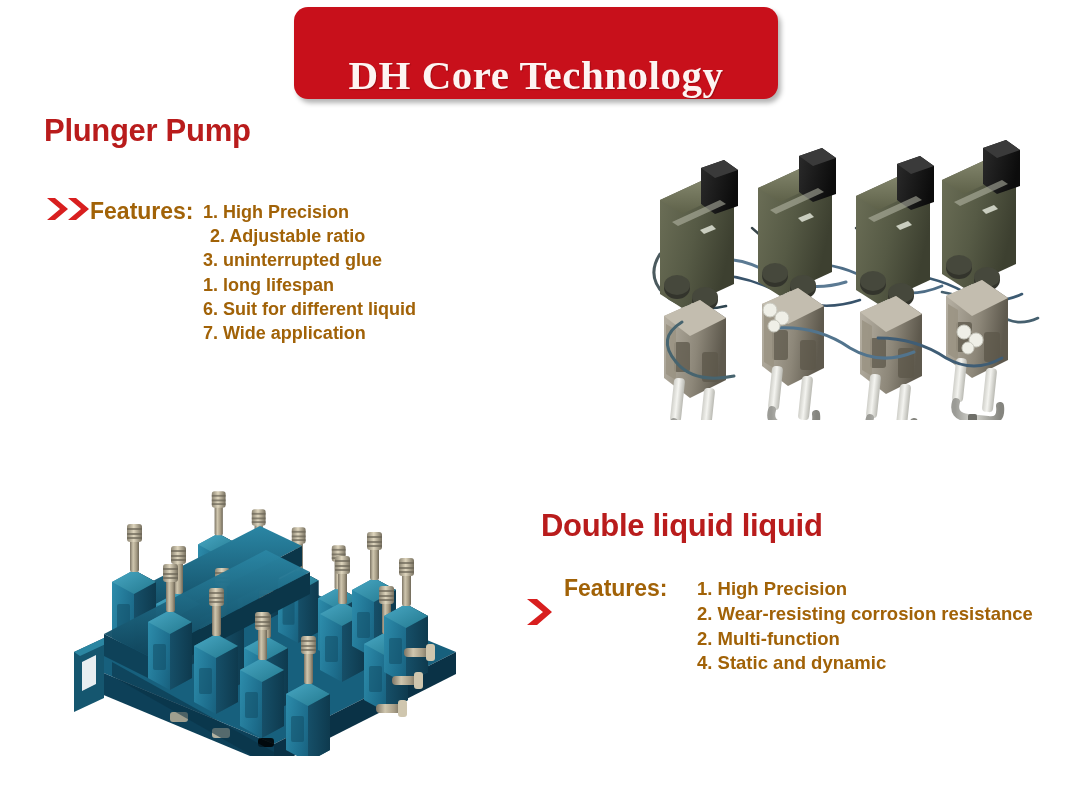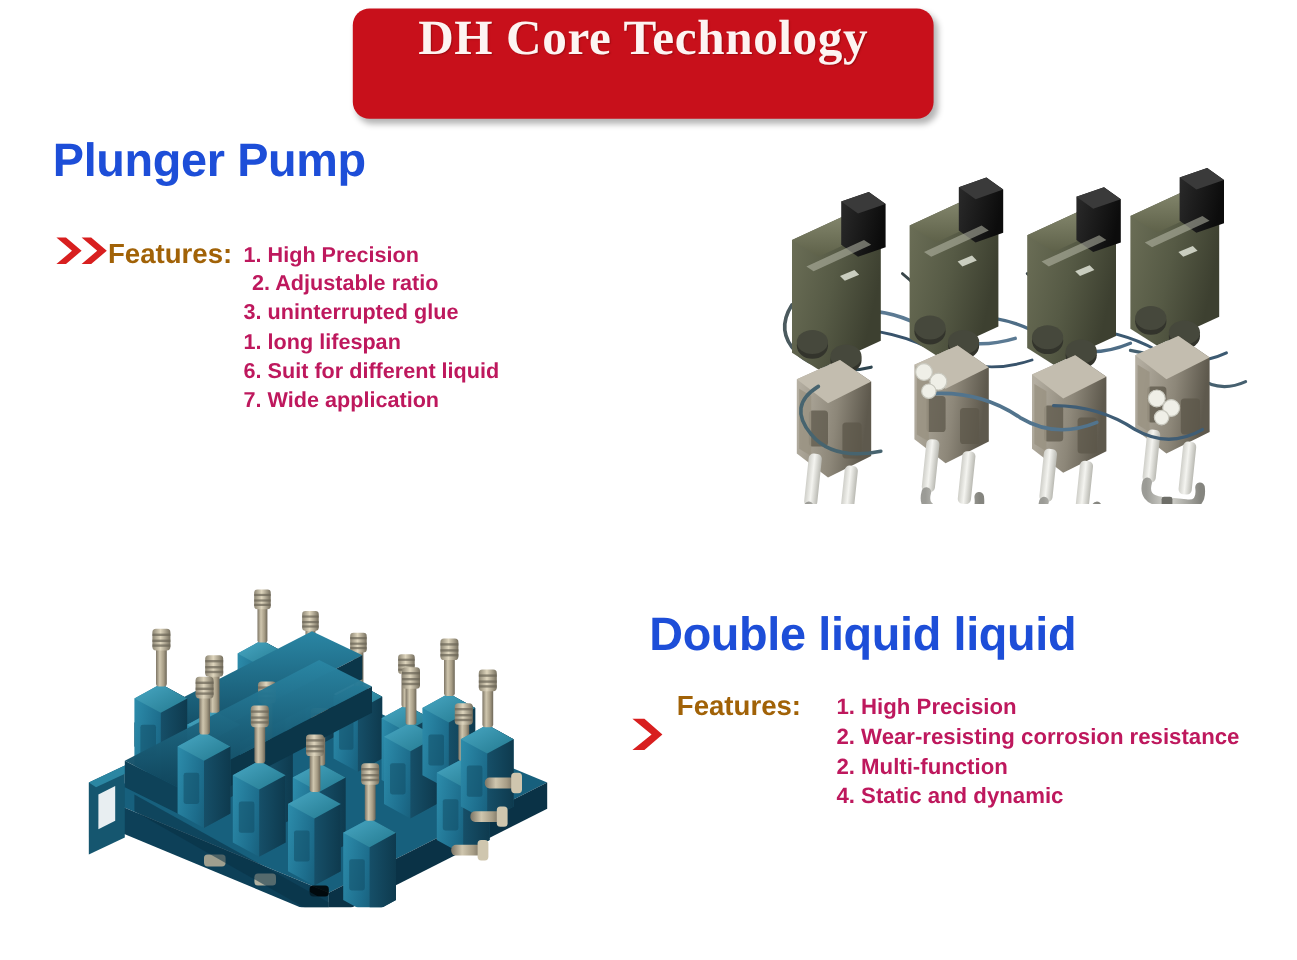--- a/index.html
+++ b/index.html
@@ -22,40 +22,40 @@
   .title-banner {
     position: absolute;
     left: 294px;
     top: 7px;
     width: 484px;
     height: 92px;
     background: #c8101b;
     border-radius: 14px;
     box-shadow: 3px 4px 5px rgba(0,0,0,0.30);
     display: flex;
-    align-items: flex-start;
+    align-items: flex-end;
     justify-content: center;
   }
   .title-banner-text {
     font-family: "Liberation Serif", serif;
     font-weight: bold;
     font-size: 41px;
     color: #fdf4f2;
     letter-spacing: 0.5px;
     white-space: nowrap;
     text-shadow: 1px 1px 1px rgba(90,0,0,0.35);
   }
 
   
   .section-heading {
     position: absolute;
     font-family: "Liberation Sans", sans-serif;
     font-weight: bold;
-    font-size: 39px;
-    color: #1d4ed8;
+    font-size: 31px;
+    color: #b91c1c;
     letter-spacing: -0.3px;
     white-space: nowrap;
   }
   #pump-heading { left: 44px;  top: 113px; }
   #valve-heading { left: 541px; top: 508px; }
 
   
   .features-label {
     position: absolute;
     font-family: "Liberation Sans", sans-serif;
@@ -69,21 +69,21 @@
 
   .feature-list {
     position: absolute;
     margin: 0;
     padding: 0;
     list-style: none;
   }
   .feature-list li {
     font-family: "Liberation Sans", sans-serif;
     font-weight: bold;
-    color: #be185d;
+    color: #a16207;
     white-space: nowrap;
   }
 
   #pump-feature-list { left: 203px; top: 200px; }
   #pump-feature-list li {
     font-size: 18px;
     line-height: 24.2px;
   }
   #pump-feature-list li.indent-1 { padding-left: 7px; }
 

